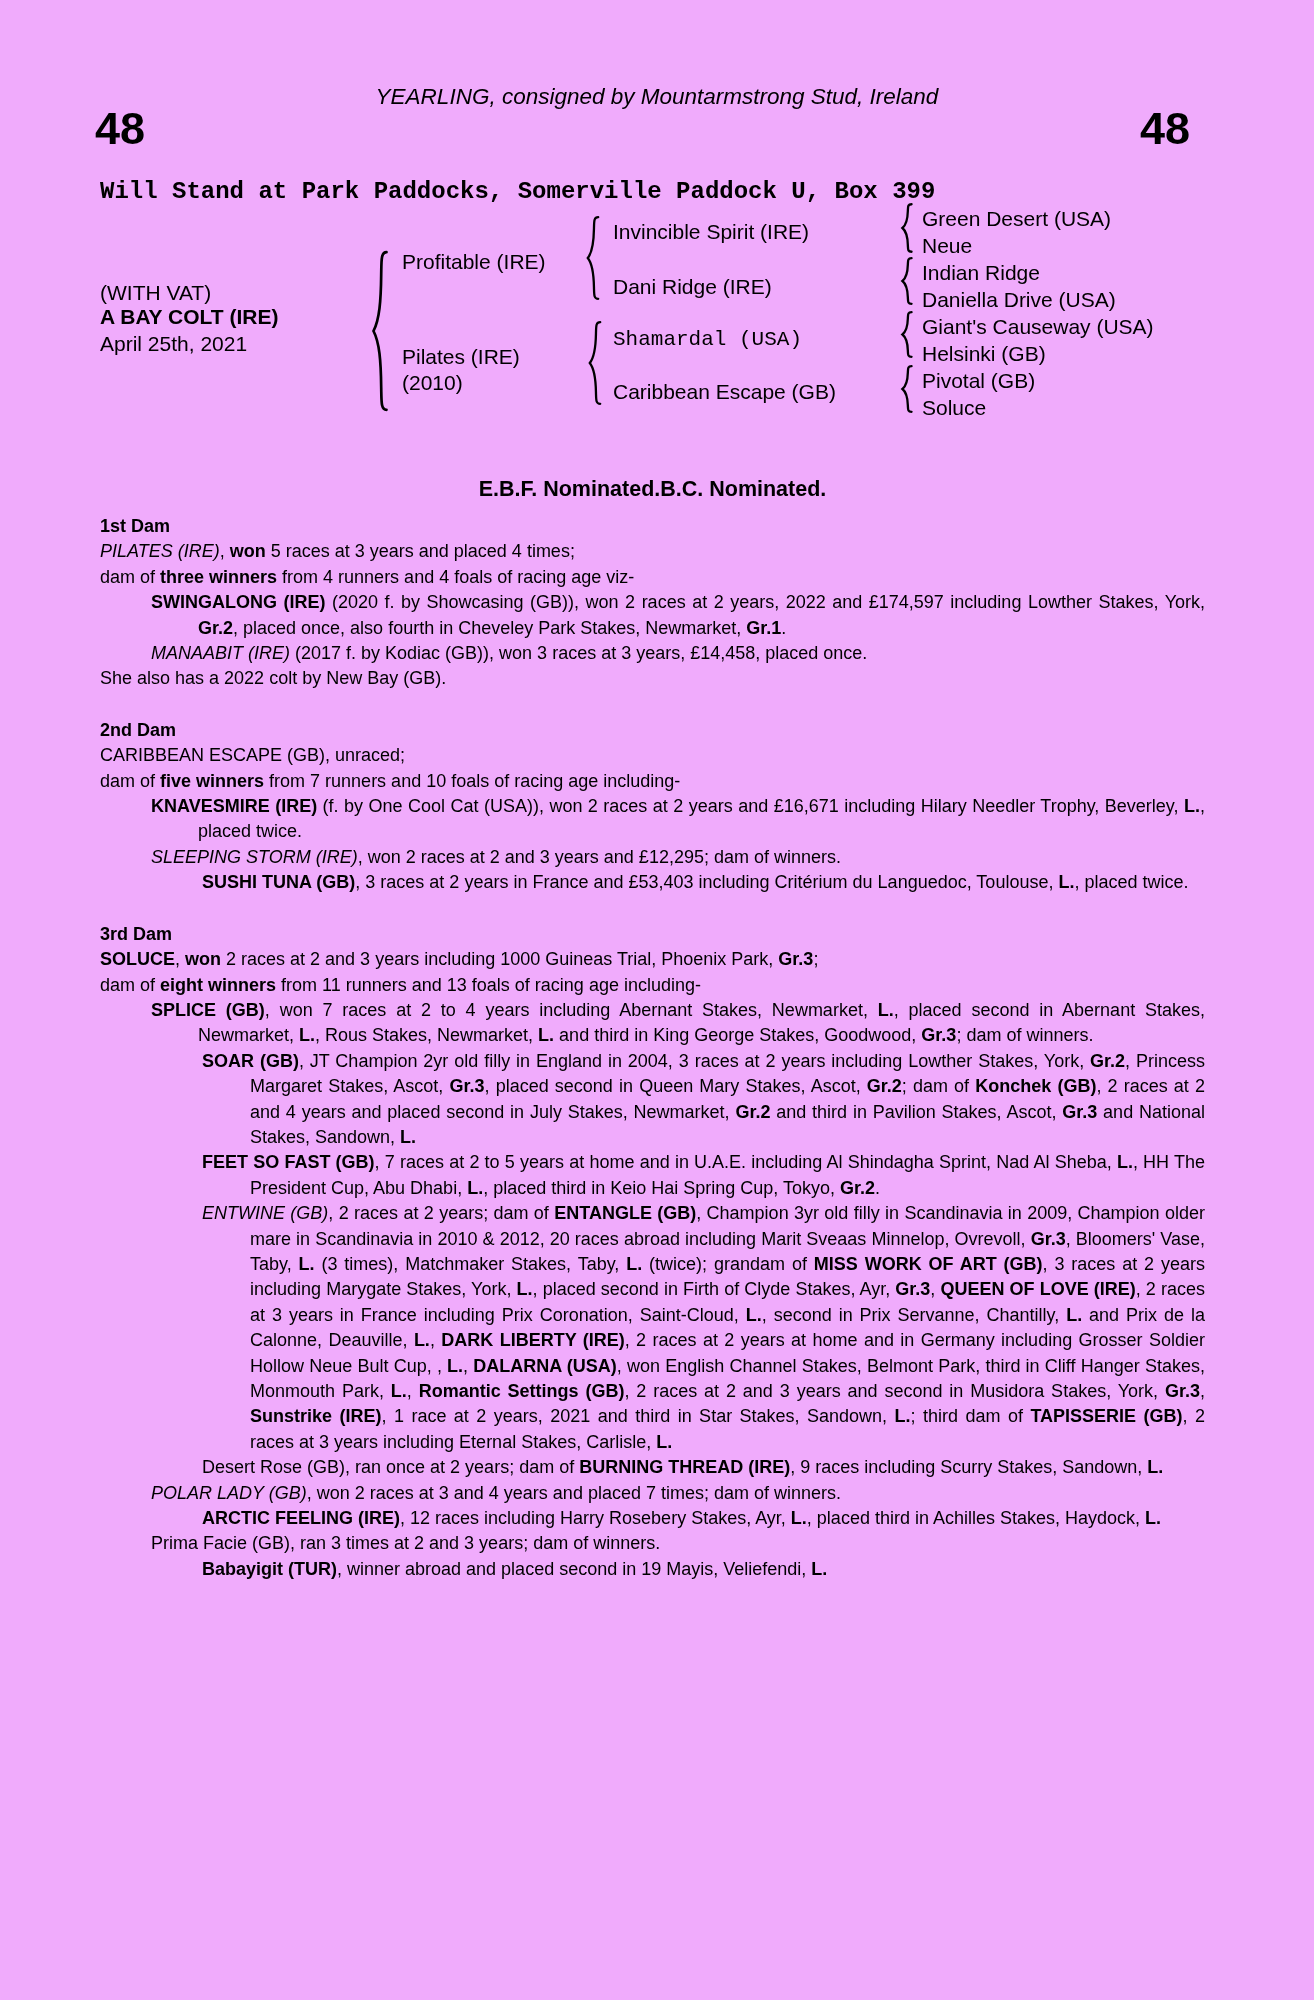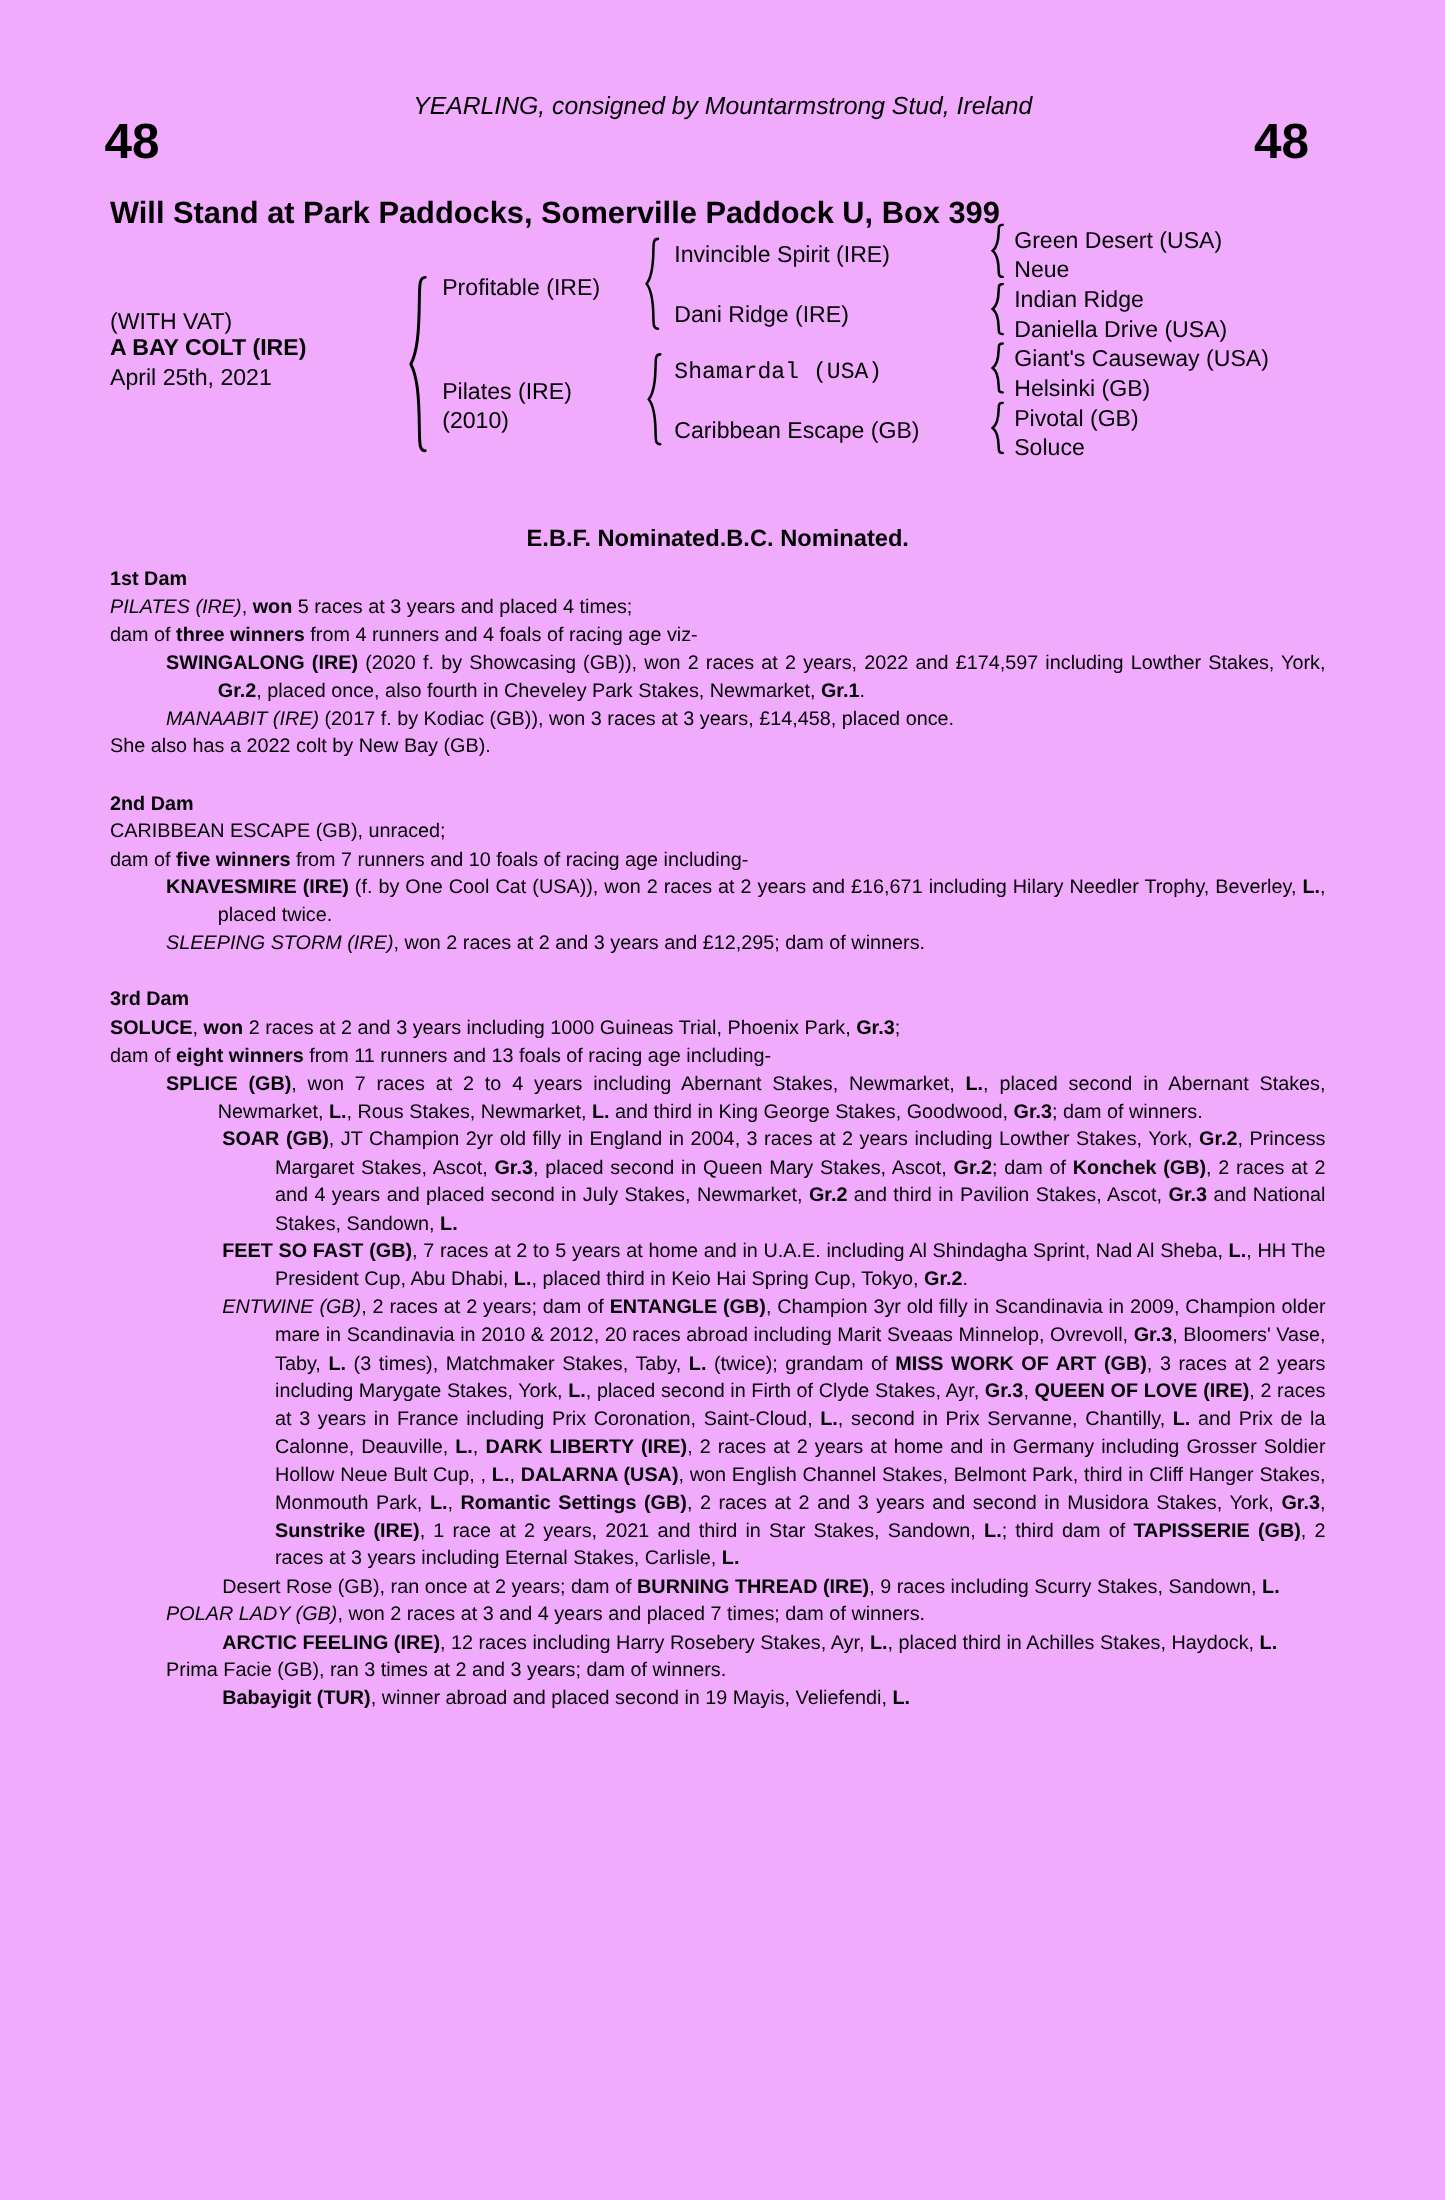--- a/index.html
+++ b/index.html
@@ -9,21 +9,21 @@
   }
   .b { font-weight:bold; }
   .i { font-style:italic; }
 
   
   .consign-line { position:absolute; left:0; right:0; top:84px; text-align:center;
                   font-style:italic; font-size:22.5px; }
   .lot { position:absolute; top:106px; font-weight:bold; font-size:45px; line-height:1; }
   .lot-left  { left:95px; }
   .lot-right { right:124px; }
-  .stand-line { position:absolute; left:100px; top:178px; font-weight:bold; font-size:28px; }
+  .stand-line { position:absolute; left:100px; top:178px; font-weight:bold; font-size:24px;font-family:Liberation Mono, monospace; }
 
   
   .pedigree { position:absolute; left:100px; top:190px; width:1110px; height:245px; }
   .pedigree .cell { position:absolute; white-space:nowrap; font-size:21px; line-height:1.1; }
   .colt-name { font-weight:bold; font-size:21.5px; }
   .brace { position:absolute; }
   .brace path { fill:none; stroke:#000; stroke-width:2.3; vector-effect:non-scaling-stroke;
                 stroke-linecap:round; }
   .brace.big path { stroke-width:2.7; }
 
@@ -112,20 +112,21 @@
       <p class="para indent-0"><span class="i">PILATES (IRE)</span><span>, </span><span class="b">won</span><span> 5 races at 3 years and placed 4 times;</span></p>
       <p class="para indent-0"><span>dam of </span><span class="b">three winners</span><span> from 4 runners and 4 foals of racing age viz-</span></p>
       <p class="para indent-1"><span class="b">SWINGALONG (IRE)</span><span> (2020 f. by Showcasing (GB)), won 2 races at 2 years, 2022 and £174,597 including Lowther Stakes, York, </span><span class="b">Gr.2</span><span>, placed once, also fourth in Cheveley Park Stakes, Newmarket, </span><span class="b">Gr.1</span><span>.</span></p>
       <p class="para indent-1"><span class="i">MANAABIT (IRE)</span><span> (2017 f. by Kodiac (GB)), won 3 races at 3 years, £14,458, placed once.</span></p>
       <p class="para indent-0"><span>She also has a 2022 colt by New Bay (GB).</span></p>
       <div class="dam-heading">2nd Dam</div>
       <p class="para indent-0"><span>CARIBBEAN ESCAPE (GB), unraced;</span></p>
       <p class="para indent-0"><span>dam of </span><span class="b">five winners</span><span> from 7 runners and 10 foals of racing age including-</span></p>
       <p class="para indent-1"><span class="b">KNAVESMIRE (IRE)</span><span> (f. by One Cool Cat (USA)), won 2 races at 2 years and £16,671 including Hilary Needler Trophy, Beverley, </span><span class="b">L.</span><span>, placed twice.</span></p>
       <p class="para indent-1"><span class="i">SLEEPING STORM (IRE)</span><span>, won 2 races at 2 and 3 years and £12,295; dam of winners.</span></p>
+      <p class="para indent-2"><span class="b">SUSHI TUNA (GB)</span><span>, 3 races at 2 years in France and £53,403 including Critérium du Languedoc, Toulouse, </span><span class="b">L.</span><span>, placed twice.</span></p>
       <div class="dam-heading">3rd Dam</div>
       <p class="para indent-0"><span class="b">SOLUCE</span><span>, </span><span class="b">won</span><span> 2 races at 2 and 3 years including 1000 Guineas Trial, Phoenix Park, </span><span class="b">Gr.3</span><span>;</span></p>
       <p class="para indent-0"><span>dam of </span><span class="b">eight winners</span><span> from 11 runners and 13 foals of racing age including-</span></p>
       <p class="para indent-1"><span class="b">SPLICE (GB)</span><span>, won 7 races at 2 to 4 years including Abernant Stakes, Newmarket, </span><span class="b">L.</span><span>, placed second in Abernant Stakes, Newmarket, </span><span class="b">L.</span><span>, Rous Stakes, Newmarket, </span><span class="b">L.</span><span> and third in King George Stakes, Goodwood, </span><span class="b">Gr.3</span><span>; dam of winners.</span></p>
       <p class="para indent-2"><span class="b">SOAR (GB)</span><span>, JT Champion 2yr old filly in England in 2004, 3 races at 2 years including Lowther Stakes, York, </span><span class="b">Gr.2</span><span>, Princess Margaret Stakes, Ascot, </span><span class="b">Gr.3</span><span>, placed second in Queen Mary Stakes, Ascot, </span><span class="b">Gr.2</span><span>; dam of </span><span class="b">Konchek (GB)</span><span>, 2 races at 2 and 4 years and placed second in July Stakes, Newmarket, </span><span class="b">Gr.2</span><span> and third in Pavilion Stakes, Ascot, </span><span class="b">Gr.3</span><span> and National Stakes, Sandown, </span><span class="b">L.</span></p>
       <p class="para indent-2"><span class="b">FEET SO FAST (GB)</span><span>, 7 races at 2 to 5 years at home and in U.A.E. including Al Shindagha Sprint, Nad Al Sheba, </span><span class="b">L.</span><span>, HH The President Cup, Abu Dhabi, </span><span class="b">L.</span><span>, placed third in Keio Hai Spring Cup, Tokyo, </span><span class="b">Gr.2</span><span>.</span></p>
       <p class="para indent-2"><span class="i">ENTWINE (GB)</span><span>, 2 races at 2 years; dam of </span><span class="b">ENTANGLE (GB)</span><span>, Champion 3yr old filly in Scandinavia in 2009, Champion older mare in Scandinavia in 2010 &amp; 2012, 20 races abroad including Marit Sveaas Minnelop, Ovrevoll, </span><span class="b">Gr.3</span><span>, Bloomers' Vase, Taby, </span><span class="b">L.</span><span> (3 times), Matchmaker Stakes, Taby, </span><span class="b">L.</span><span> (twice); grandam of </span><span class="b">MISS WORK OF ART (GB)</span><span>, 3 races at 2 years including Marygate Stakes, York, </span><span class="b">L.</span><span>, placed second in Firth of Clyde Stakes, Ayr, </span><span class="b">Gr.3</span><span>, </span><span class="b">QUEEN OF LOVE (IRE)</span><span>, 2 races at 3 years in France including Prix Coronation, Saint-Cloud, </span><span class="b">L.</span><span>, second in Prix Servanne, Chantilly, </span><span class="b">L.</span><span> and Prix de la Calonne, Deauville, </span><span class="b">L.</span><span>, </span><span class="b">DARK LIBERTY (IRE)</span><span>, 2 races at 2 years at home and in Germany including Grosser Soldier Hollow Neue Bult Cup, , </span><span class="b">L.</span><span>, </span><span class="b">DALARNA (USA)</span><span>, won English Channel Stakes, Belmont Park, third in Cliff Hanger Stakes, Monmouth Park, </span><span class="b">L.</span><span>, </span><span class="b">Romantic Settings (GB)</span><span>, 2 races at 2 and 3 years and second in Musidora Stakes, York, </span><span class="b">Gr.3</span><span>, </span><span class="b">Sunstrike (IRE)</span><span>, 1 race at 2 years, 2021 and third in Star Stakes, Sandown, </span><span class="b">L.</span><span>; third dam of </span><span class="b">TAPISSERIE (GB)</span><span>, 2 races at 3 years including Eternal Stakes, Carlisle, </span><span class="b">L.</span></p>
       <p class="para indent-2"><span>Desert Rose (GB), ran once at 2 years; dam of </span><span class="b">BURNING THREAD (IRE)</span><span>, 9 races including Scurry Stakes, Sandown, </span><span class="b">L.</span></p>
       <p class="para indent-1"><span class="i">POLAR LADY (GB)</span><span>, won 2 races at 3 and 4 years and placed 7 times; dam of winners.</span></p>
       <p class="para indent-2"><span class="b">ARCTIC FEELING (IRE)</span><span>, 12 races including Harry Rosebery Stakes, Ayr, </span><span class="b">L.</span><span>, placed third in Achilles Stakes, Haydock, </span><span class="b">L.</span></p>

